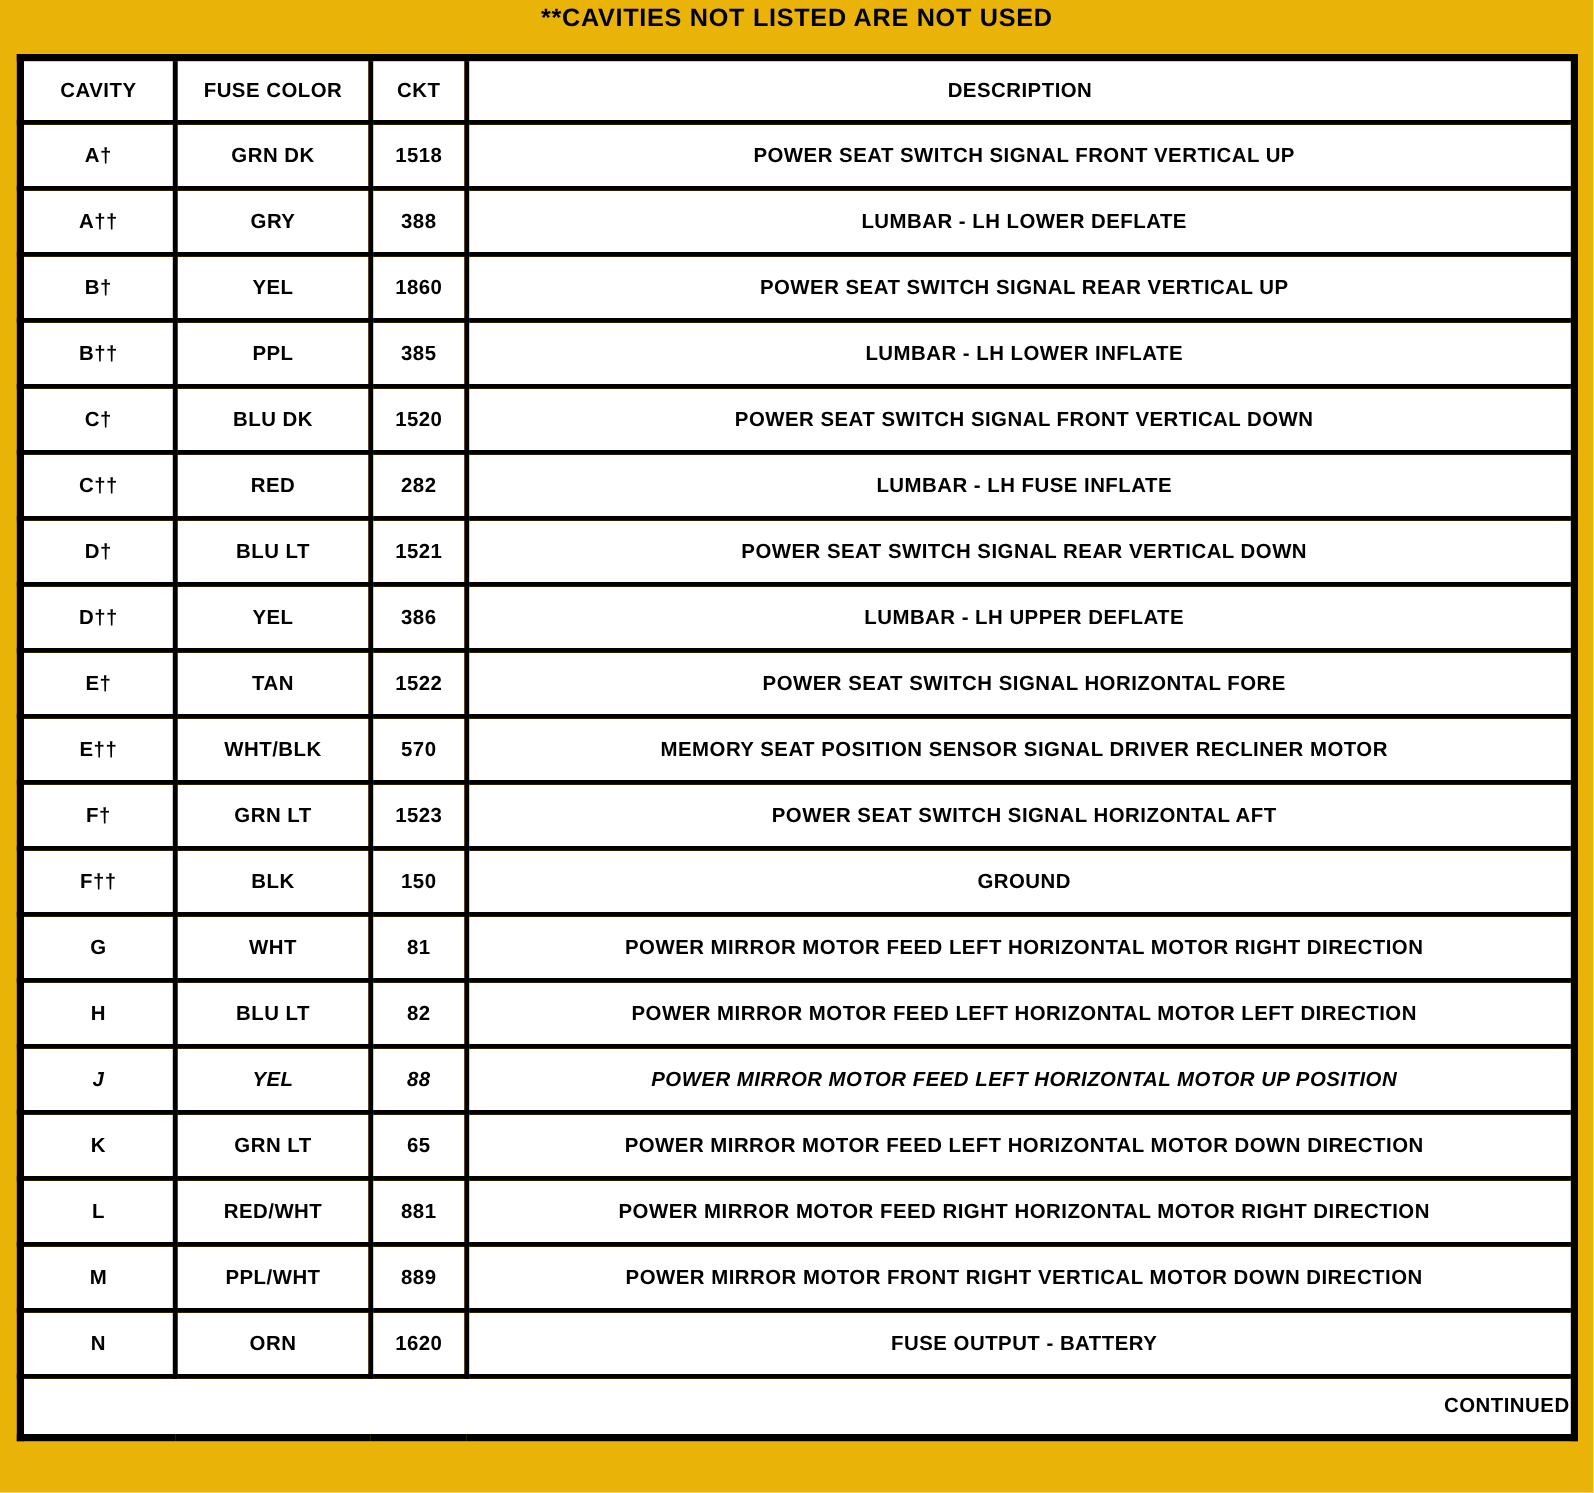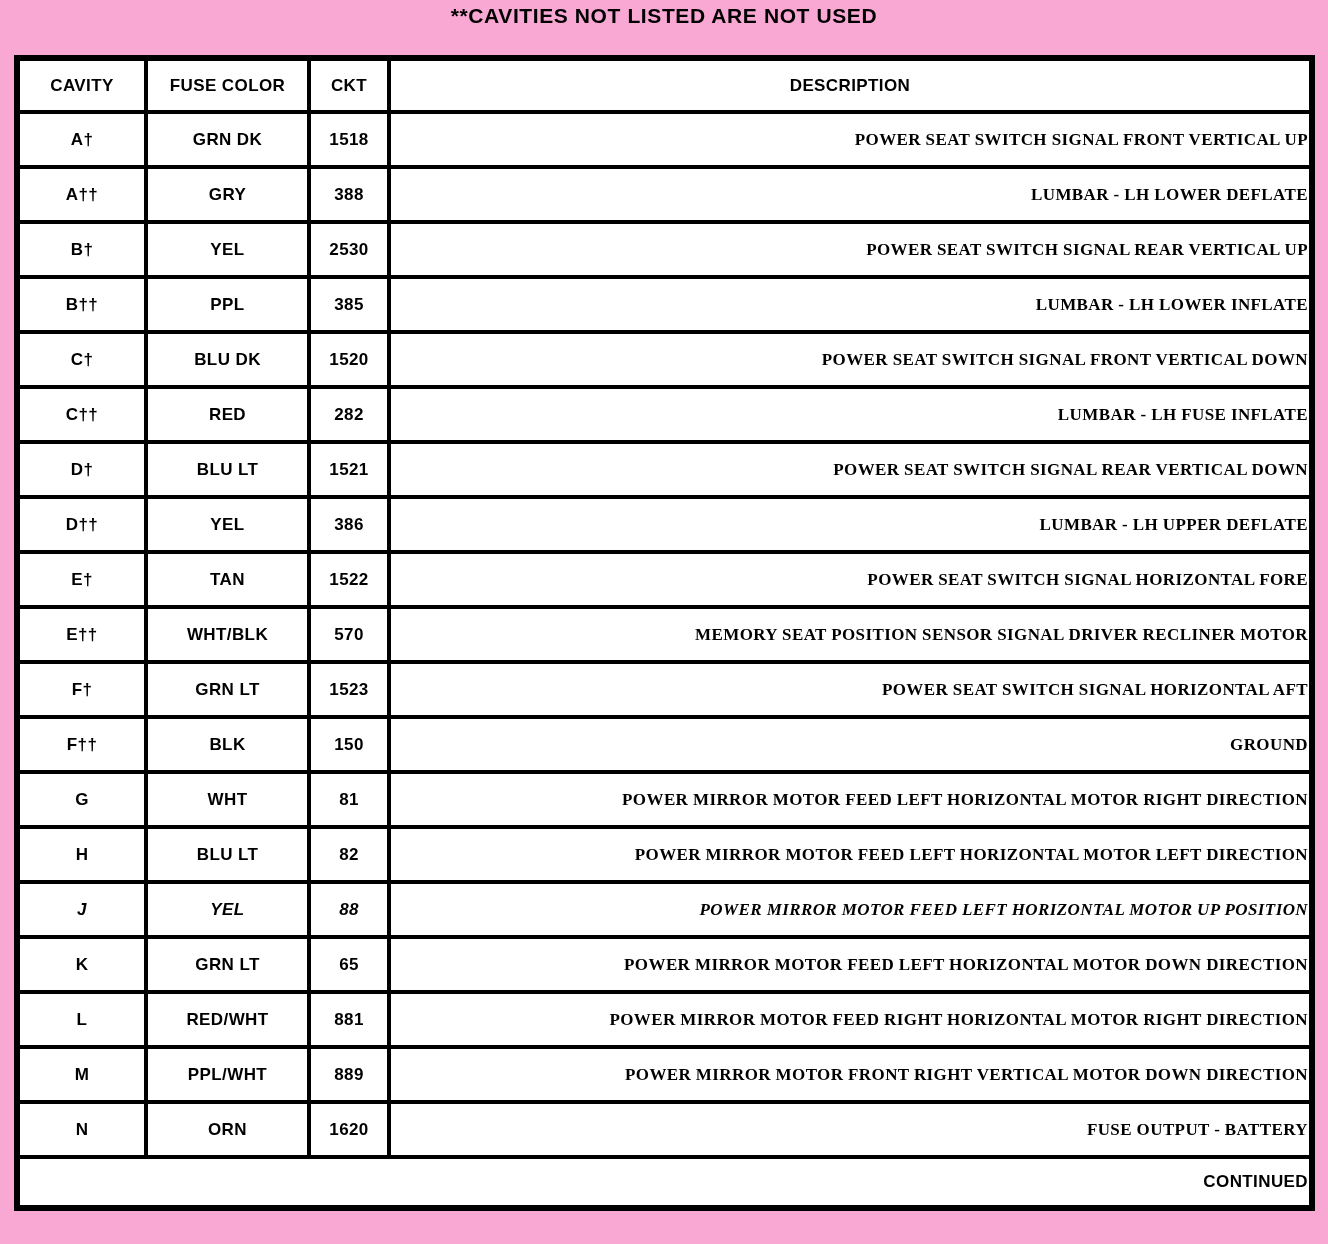--- a/index.html
+++ b/index.html
@@ -4,40 +4,40 @@
 <style>
   html, body {
     margin: 0;
     padding: 0;
     background: #ffffff;
   }
   .page {
     position: relative;
     width: 1328px;
     height: 1244px;
-    background: #f9a8d4;
+    background: #eab308;
     color: #000000;
     font-family: "Liberation Sans", sans-serif;
     overflow: hidden;
   }
   .page-title {
     position: absolute;
     top: 4px;
     left: 0;
     width: 100%;
     text-align: center;
     font-size: 21px;
     font-weight: bold;
     letter-spacing: 0.6px;
     color: #000000;
   }
   table.cavity-table {
     position: absolute;
     left: 14px;
-    top: 55px;
+    top: 45px;
     width: 1301px;
     border-collapse: collapse;
     table-layout: fixed;
     border: 6px solid #000000;
   }
   .cavity-table th,
   .cavity-table td {
     border: 4px solid #000000;
     font-weight: bold;
     font-size: 17px;
@@ -53,21 +53,21 @@
     text-align: center;
   }
   .cavity-table tbody td {
     height: 49px;
   }
   .col-cavity  { width: 129px; }
   .col-wire    { width: 163px; }
   .col-ckt     { width: 80px;  }
   .col-desc    { width: auto;  }
   td.cell-cavity, td.cell-wire, td.cell-ckt { text-align: center; }
-  td.cell-desc { text-align: right; padding-left: 8px; font-family: Liberation Serif, serif; }
+  td.cell-desc { text-align: center; padding-left: 8px; }
   tr.slant td { font-style: italic; }
   tr.continued-row td {
     height: 44px;
     text-align: right;
     padding-left: 6px;
     font-size: 17px;
   }
 </style>
 </head>
 <body>
@@ -99,21 +99,21 @@
         </tr>
         <tr>
           <td class="cell-cavity">A††</td>
           <td class="cell-wire">GRY</td>
           <td class="cell-ckt">388</td>
           <td class="cell-desc">LUMBAR - LH LOWER DEFLATE</td>
         </tr>
         <tr>
           <td class="cell-cavity">B†</td>
           <td class="cell-wire">YEL</td>
-          <td class="cell-ckt">2530</td>
+          <td class="cell-ckt">1860</td>
           <td class="cell-desc">POWER SEAT SWITCH SIGNAL REAR VERTICAL UP</td>
         </tr>
         <tr>
           <td class="cell-cavity">B††</td>
           <td class="cell-wire">PPL</td>
           <td class="cell-ckt">385</td>
           <td class="cell-desc">LUMBAR - LH LOWER INFLATE</td>
         </tr>
         <tr>
           <td class="cell-cavity">C†</td>

